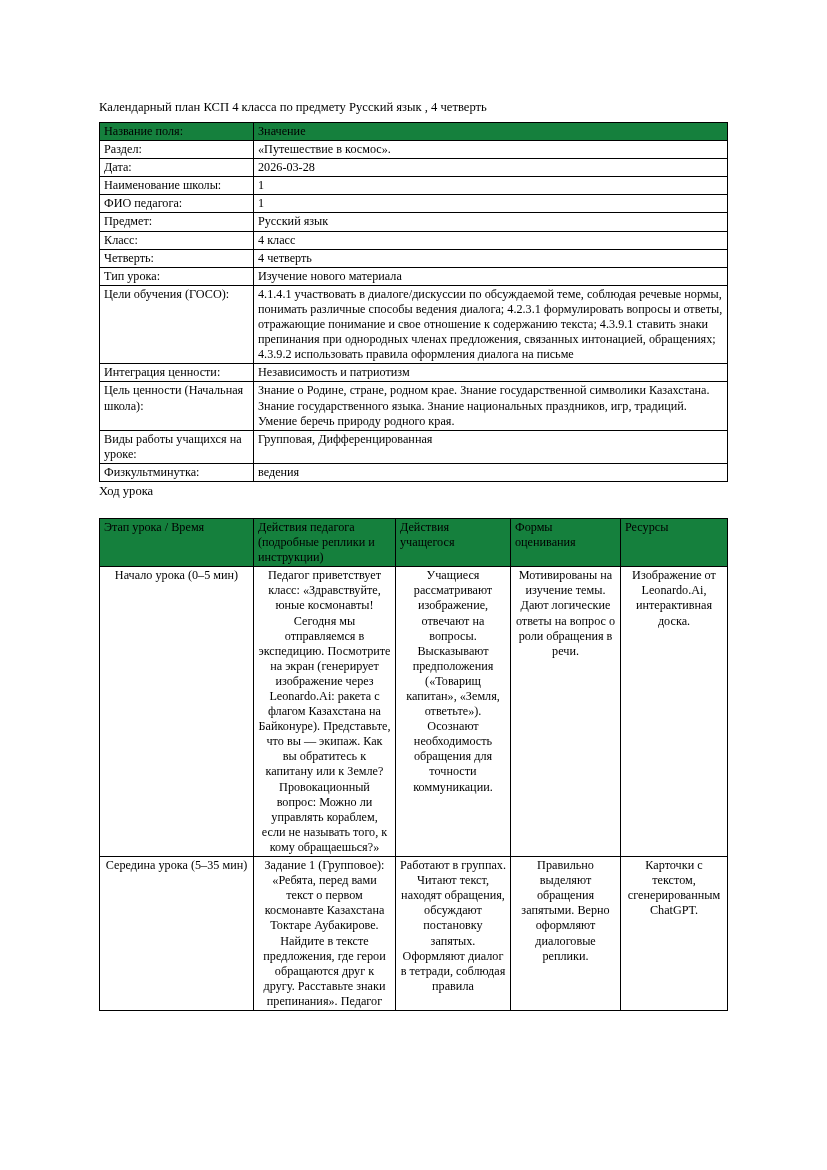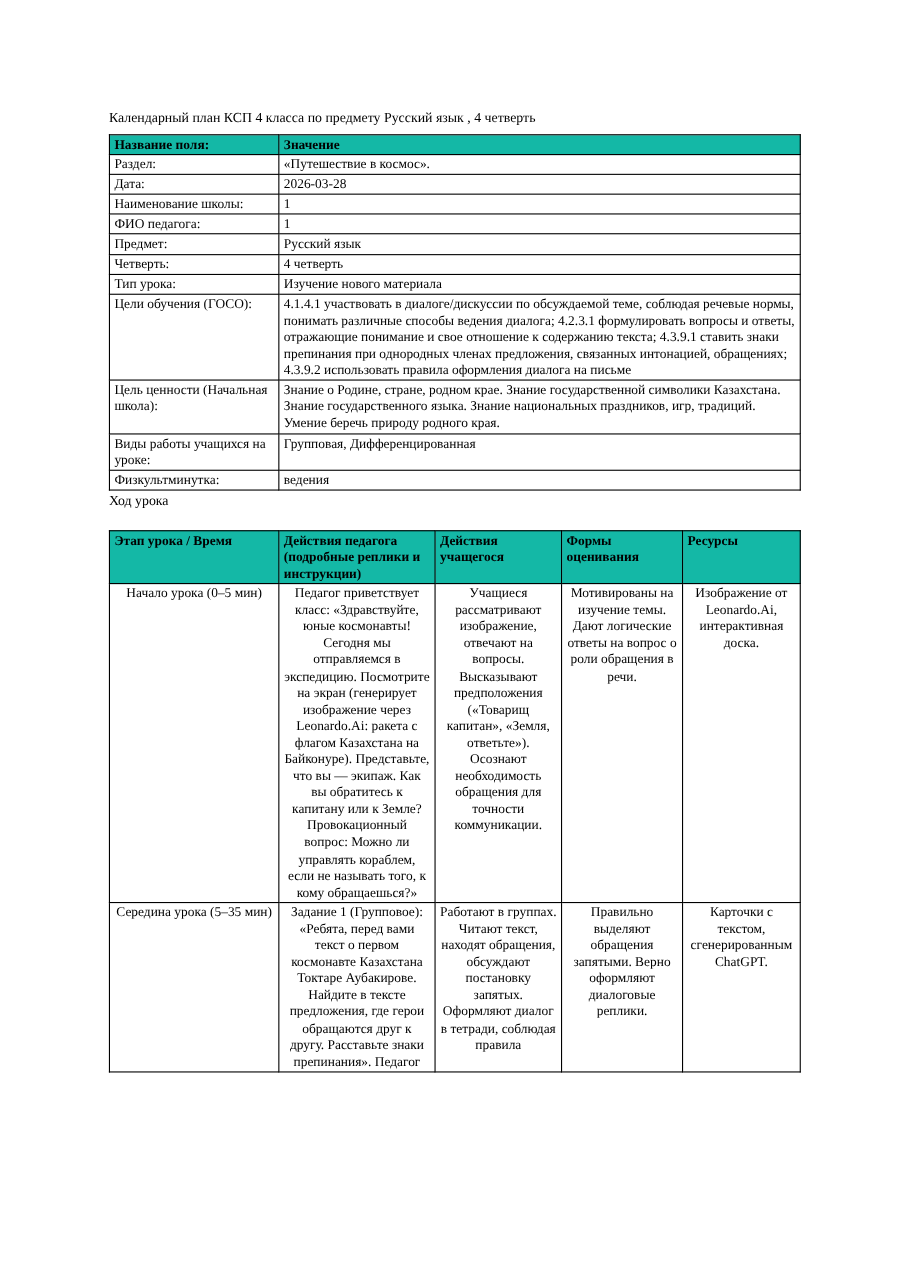--- a/index.html
+++ b/index.html
@@ -46,22 +46,21 @@
     padding: 1px 4px 1px 4px;
     vertical-align: top;
     text-align: left;
     font-weight: normal;
     word-wrap: break-word;
     overflow-wrap: break-word;
     hyphens: none;
   }
   table.doc-table thead td,
   table.doc-table thead th {
-    background: #14b8a6;
-    font-weight: bold;
+    background: #15803d;
   }
   
   .t1 col.c1 { width: 154px; }
   .t1 col.c2 { width: 474px; }
   
   .t2 col.c1 { width: 154px; }
   .t2 col.c2 { width: 142px; }
   .t2 col.c3 { width: 115px; }
   .t2 col.c4 { width: 110px; }
   .t2 col.c5 { width: 107px; }
@@ -100,30 +99,38 @@
       </tr>
       <tr>
         <td>ФИО педагога:</td>
         <td>1</td>
       </tr>
       <tr>
         <td>Предмет:</td>
         <td>Русский язык</td>
       </tr>
       <tr>
+        <td>Класс:</td>
+        <td>4 класс</td>
+      </tr>
+      <tr>
         <td>Четверть:</td>
         <td>4 четверть</td>
       </tr>
       <tr>
         <td>Тип урока:</td>
         <td>Изучение нового материала</td>
       </tr>
       <tr>
         <td>Цели обучения (ГОСО):</td>
         <td>4.1.4.1 участвовать в диалоге/дискуссии по обсуждаемой теме, соблюдая речевые нормы, понимать различные способы ведения диалога; 4.2.3.1 формулировать вопросы и ответы, отражающие понимание и свое отношение к содержанию текста; 4.3.9.1 ставить знаки препинания при однородных членах предложения, связанных интонацией, обращениях; 4.3.9.2 использовать правила оформления диалога на письме</td>
+      </tr>
+      <tr>
+        <td>Интеграция ценности:</td>
+        <td>Независимость и патриотизм</td>
       </tr>
       <tr>
         <td>Цель ценности (Начальная школа):</td>
         <td>Знание о Родине, стране, родном крае. Знание государственной символики Казахстана. Знание государственного языка. Знание национальных праздников, игр, традиций. Умение беречь природу родного края.</td>
       </tr>
       <tr>
         <td>Виды работы учащихся на уроке:</td>
         <td>Групповая, Дифференцированная</td>
       </tr>
       <tr>

